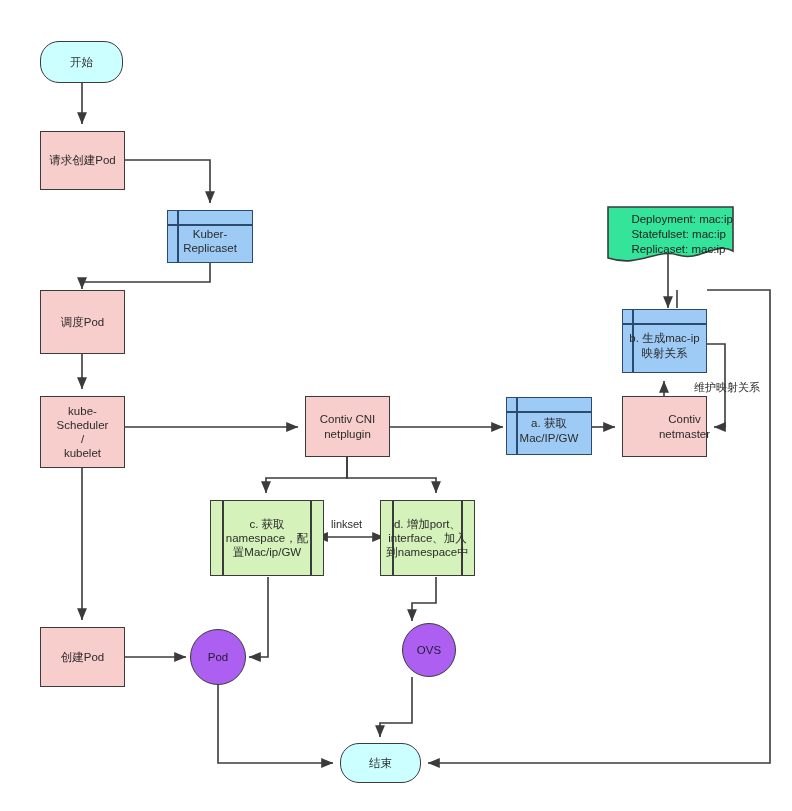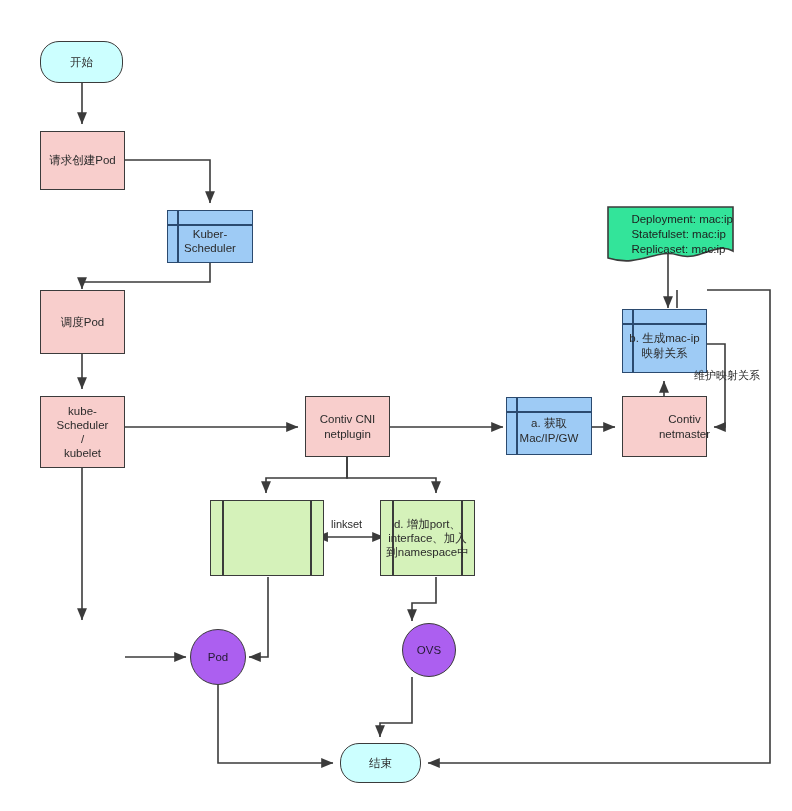--- a/index.html
+++ b/index.html
@@ -188,34 +188,37 @@
   </div>
 
   <div class="node n-process" style="left:40px; top:131px; width:85px; height:59px;">
     <span>请求创建Pod</span>
   </div>
 
   <div class="node n-predef" style="left:167px; top:210px; width:86px; height:53px; position:absolute;">
     <span class="bar-top"></span>
     <span class="bar-left"></span>
     <span class="lbl">Kuber-
-Scheduler</span>
+Replicaset</span>
   </div>
 
   <div class="node n-process" style="left:40px; top:290px; width:85px; height:64px;">
     <span>调度Pod</span>
   </div>
 
   <div class="node n-process" style="left:40px; top:396px; width:85px; height:72px;">
     <span>kube-
 Scheduler
 /
 kubelet</span>
   </div>
 
+  <div class="node n-process" style="left:40px; top:627px; width:85px; height:60px;">
+    <span>创建Pod</span>
+  </div>
 
   <div class="node n-process" style="left:305px; top:396px; width:85px; height:61px;">
     <span>Contiv CNI
 netplugin</span>
   </div>
 
   <div class="node n-predef" style="left:506px; top:397px; width:86px; height:58px; position:absolute;">
     <span class="bar-top"></span>
     <span class="bar-left"></span>
     <span class="lbl">a. 获取
@@ -236,20 +239,23 @@
 
   <div class="node n-doc" style="left:608px; top:207px; width:125px; height:56px; z-index:3;justify-content:flex-end;">
     <span class="doc-text">Deployment: mac:ip
 Statefulset: mac:ip
 Replicaset: mac:ip</span>
   </div>
 
   <div class="node n-sub" style="left:210px; top:500px; width:114px; height:76px; position:absolute;">
     <span class="bar-l"></span>
     <span class="bar-r"></span>
+    <span class="lbl">c. 获取
+namespace，配
+置Mac/ip/GW</span>
   </div>
 
   <div class="node n-sub" style="left:380px; top:500px; width:95px; height:76px; position:absolute;">
     <span class="bar-l"></span>
     <span class="bar-r"></span>
     <span class="lbl">d. 增加port、
 interface、加入
 到namespace中</span>
   </div>
 
@@ -262,17 +268,17 @@
   </div>
 
   <div class="node n-terminal" style="left:340px; top:743px; width:81px; height:40px;">
     <span>结束</span>
   </div>
 
   <div class="edge-label" style="left:331px; top:518px;">
     <span>linkset</span>
   </div>
 
-  <div class="edge-label" style="left:694px; top:368px;text-align:right;">
+  <div class="edge-label" style="left:694px; top:380px;text-align:right;">
     <span>维护映射关系</span>
   </div>
 
 </div>
 
 </body></html>

